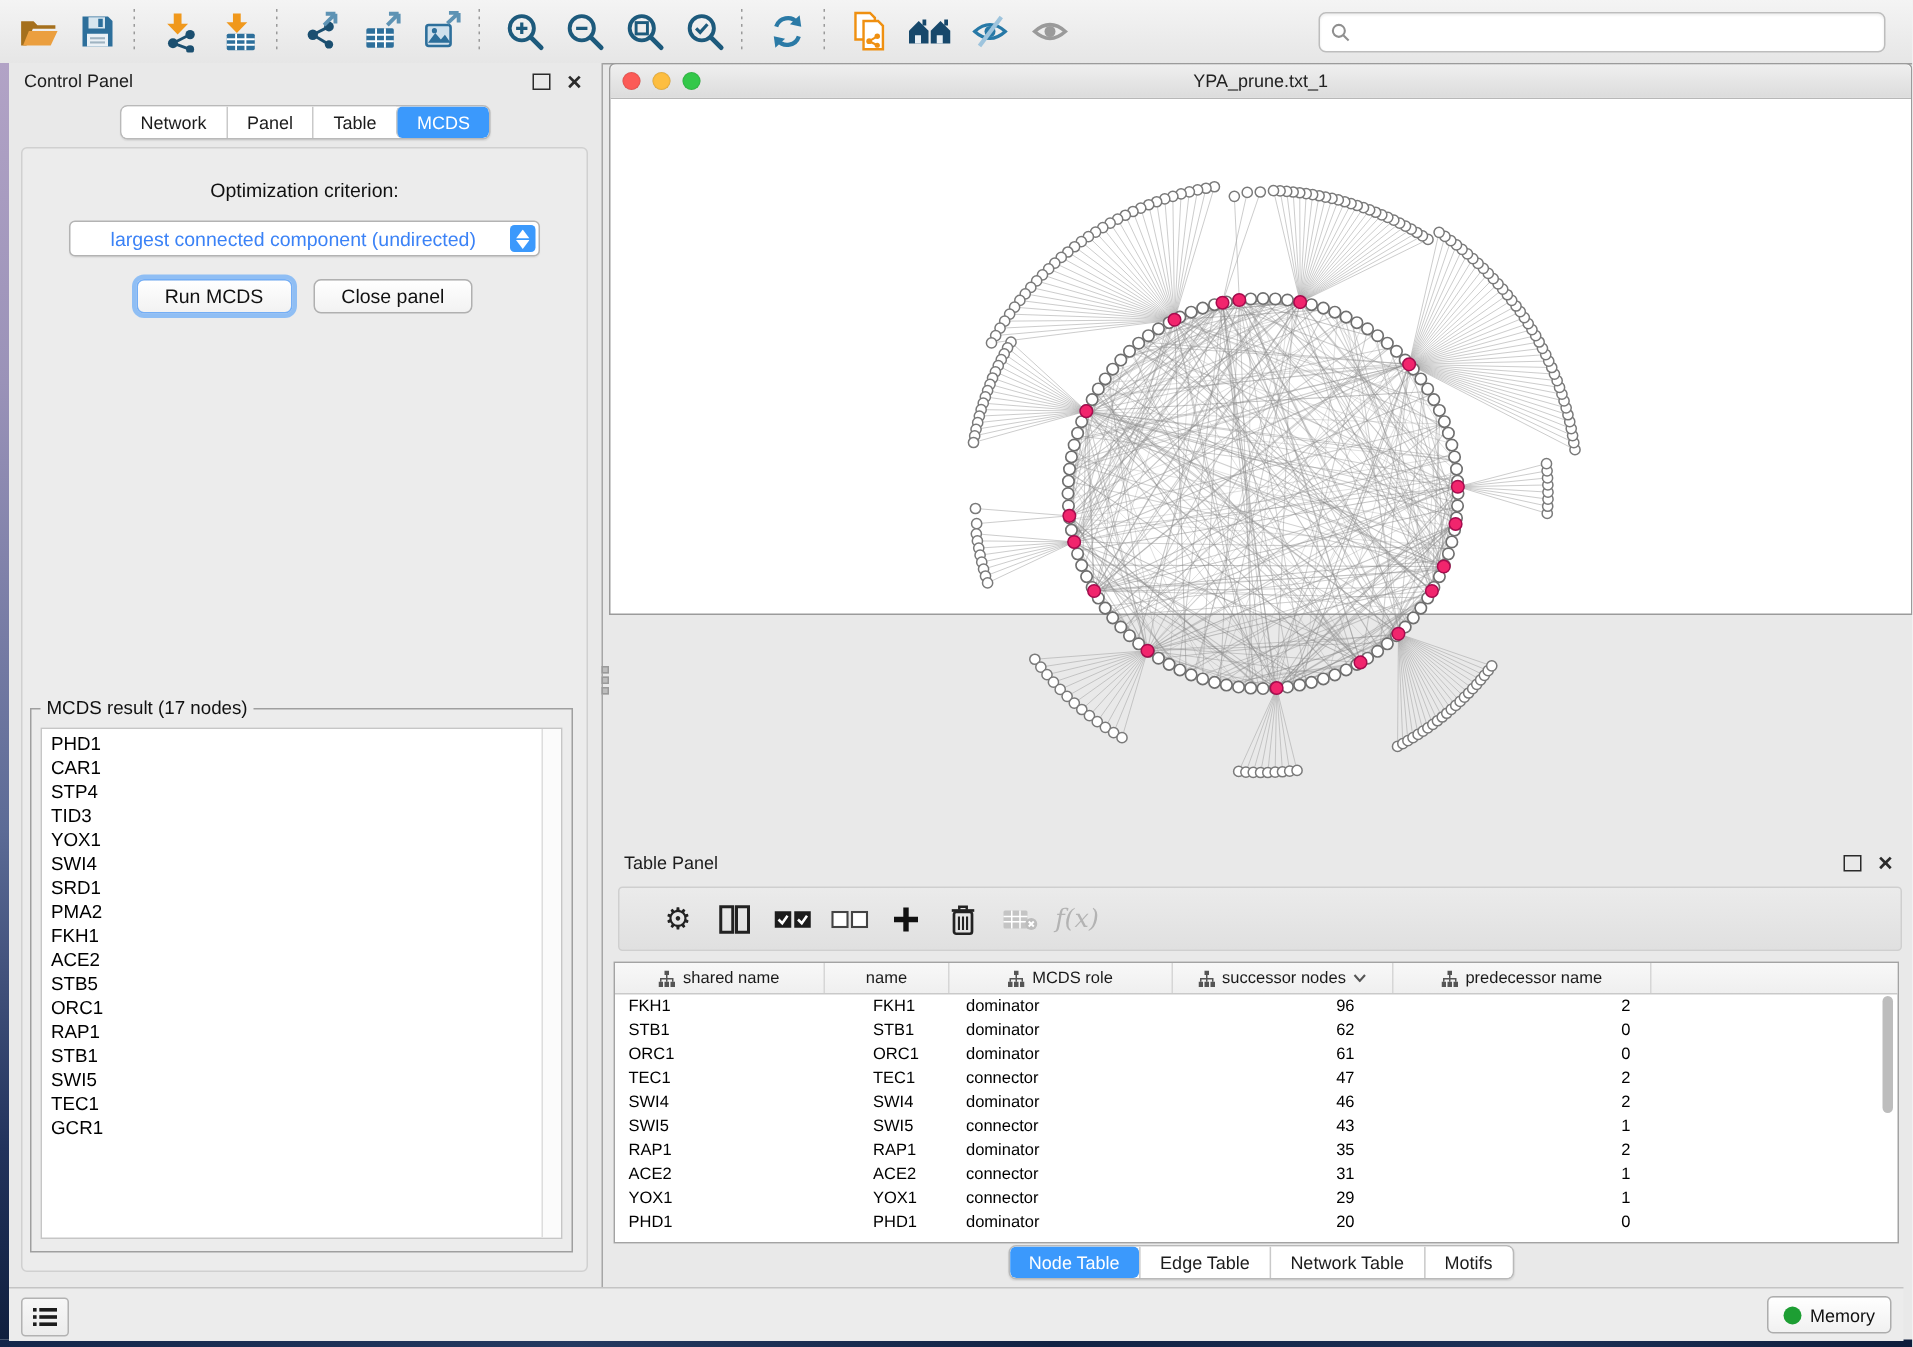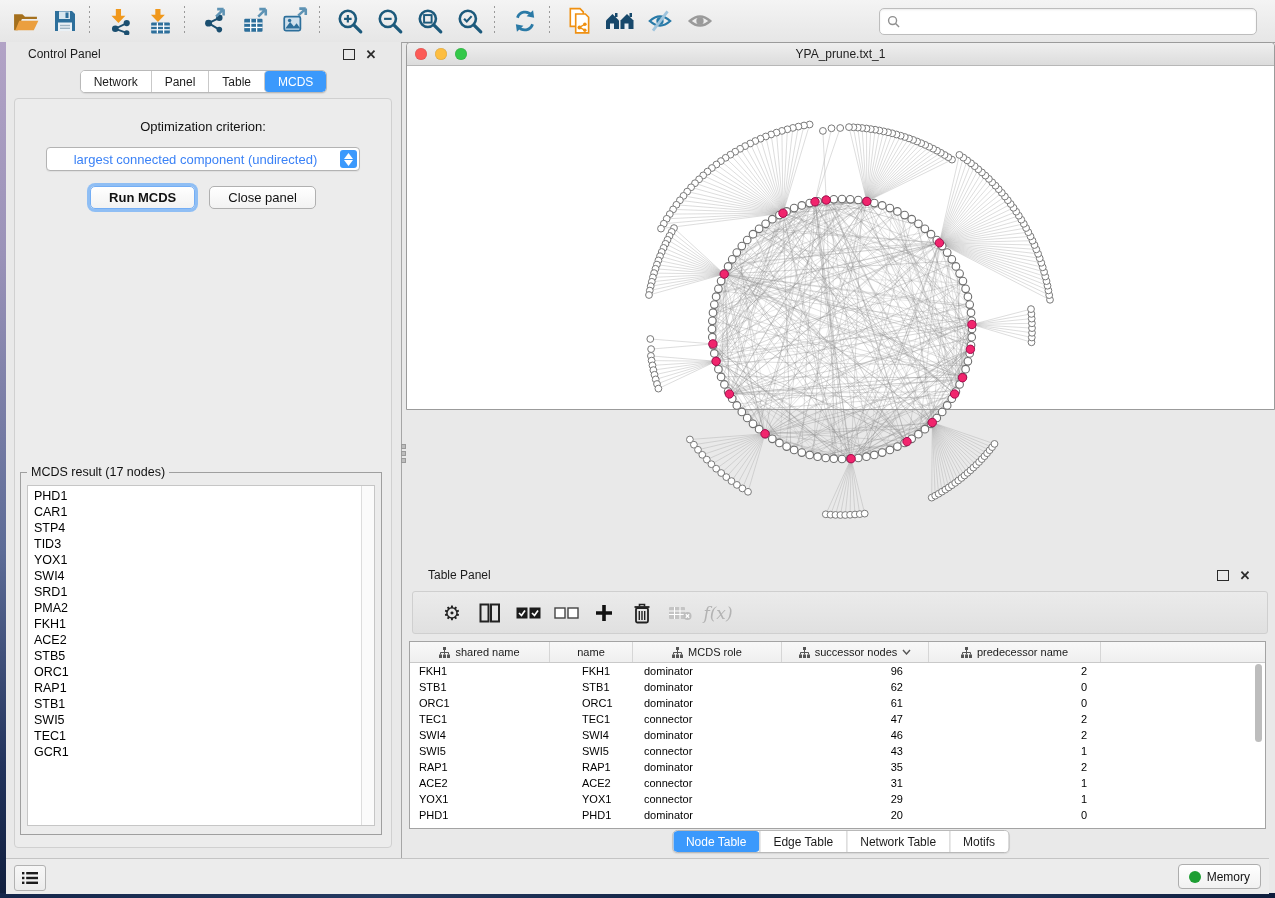--- a/index.html
+++ b/index.html
@@ -21,21 +21,21 @@
   .tbtn:first-child{margin-left:8px;}
   .tsep{flex:0 0 auto;width:1px;height:30px;margin:0 7px;
     background-image:linear-gradient(#9a9a9a 40%, rgba(0,0,0,0) 0%);
     background-size:1px 5px;background-repeat:repeat-y;}
   .search{position:absolute;right:18px;top:8px;width:376px;height:25px;background:#fff;
     border:1px solid #bdbdbd;border-radius:5px;display:flex;align-items:center;box-shadow:inset 0 1px 2px rgba(0,0,0,.08);}
   .search svg{margin:0 4px 0 7px;flex:0 0 auto;}
   .search input{border:none;outline:none;flex:1;height:20px;font-size:12px;background:transparent;}
 
   
-  .ptitle{height:24px;display:flex;align-items:center;padding:0 22px;font-size:12px;color:#1c1c1c;}
+  .ptitle{height:24px;display:flex;align-items:center;padding:0 10px;font-size:12px;color:#1c1c1c;}
   .ptitle .spacer{flex:1;}
   .wicon{display:inline-flex;align-items:center;justify-content:center;width:16px;height:16px;margin-left:6px;color:#2b2b2b;}
   .float-ic{width:10px;height:9px;border:1.6px solid #2b2b2b;display:inline-block;}
   .close-ic{font-size:13px;font-weight:bold;line-height:1;}
 
   
   .seg{display:inline-flex;background:#fff;border:1px solid #b9b9b9;border-radius:5px;overflow:hidden;
     box-shadow:0 1px 1px rgba(0,0,0,.08);}
   .seg button{appearance:none;border:none;background:#fff;font-family:inherit;font-size:12px;color:#1c1c1c;
     padding:3px 13px;height:21px;border-left:1px solid #c9c9c9;cursor:default;line-height:1;}
@@ -50,21 +50,21 @@
     border:1px solid #d0d0d0;border-radius:4px;}
   .opt-label{text-align:center;margin-top:20px;font-size:13px;color:#111;}
   .dropdown{position:relative;margin:13px auto 0;width:312px;height:22px;background:#fff;border:1px solid #b3b3b3;
     border-radius:4px;display:flex;align-items:center;box-shadow:0 1px 1px rgba(0,0,0,.06);}
   .dd-text{flex:1;text-align:center;font-size:13px;color:#3b82f6;padding-left:4px;white-space:nowrap;overflow:hidden;}
   .dd-stepper{flex:0 0 auto;width:17px;height:18px;margin-right:2px;border-radius:3px;background:#3b99fc;
     display:flex;flex-direction:column;align-items:center;justify-content:center;gap:1px;}
   .btnrow{display:flex;justify-content:center;gap:14px;margin-top:15px;}
   .mac-btn{appearance:none;font-family:inherit;font-size:13px;color:#111;background:linear-gradient(#ffffff,#f2f2f2);
     border:1px solid #b0b0b0;border-radius:5px;height:23px;padding:0 18px;line-height:1;}
-  .mac-btn.focused{box-shadow:0 0 0 3px rgba(82,160,250,.6);border-color:#74aef5;font-weight:bold;}
+  .mac-btn.focused{box-shadow:0 0 0 3px rgba(82,160,250,.6);border-color:#74aef5;}
 
   .fieldset{position:absolute;left:5px;right:9px;top:373px;bottom:12px;border:1px solid #9f9f9f;}
   .legend{position:absolute;top:-8px;left:6px;background:#ececec;padding:0 4px;font-size:12.5px;color:#111;}
   .listbox{position:absolute;left:6px;right:6px;top:12px;bottom:8px;background:#fff;border:1px solid #c6c6c6;overflow:hidden;}
   .list-items{position:absolute;left:0;top:2px;right:12px;bottom:0;}
   .list-item{font-size:12.5px;line-height:16px;padding-left:6px;color:#000;}
   .list-scroll{position:absolute;right:0;top:0;bottom:0;width:12px;background:#fbfbfb;border-left:1px solid #ddd;}
 
   
   .network-window{position:absolute;left:406px;top:42px;width:869px;height:368px;background:#fff;

